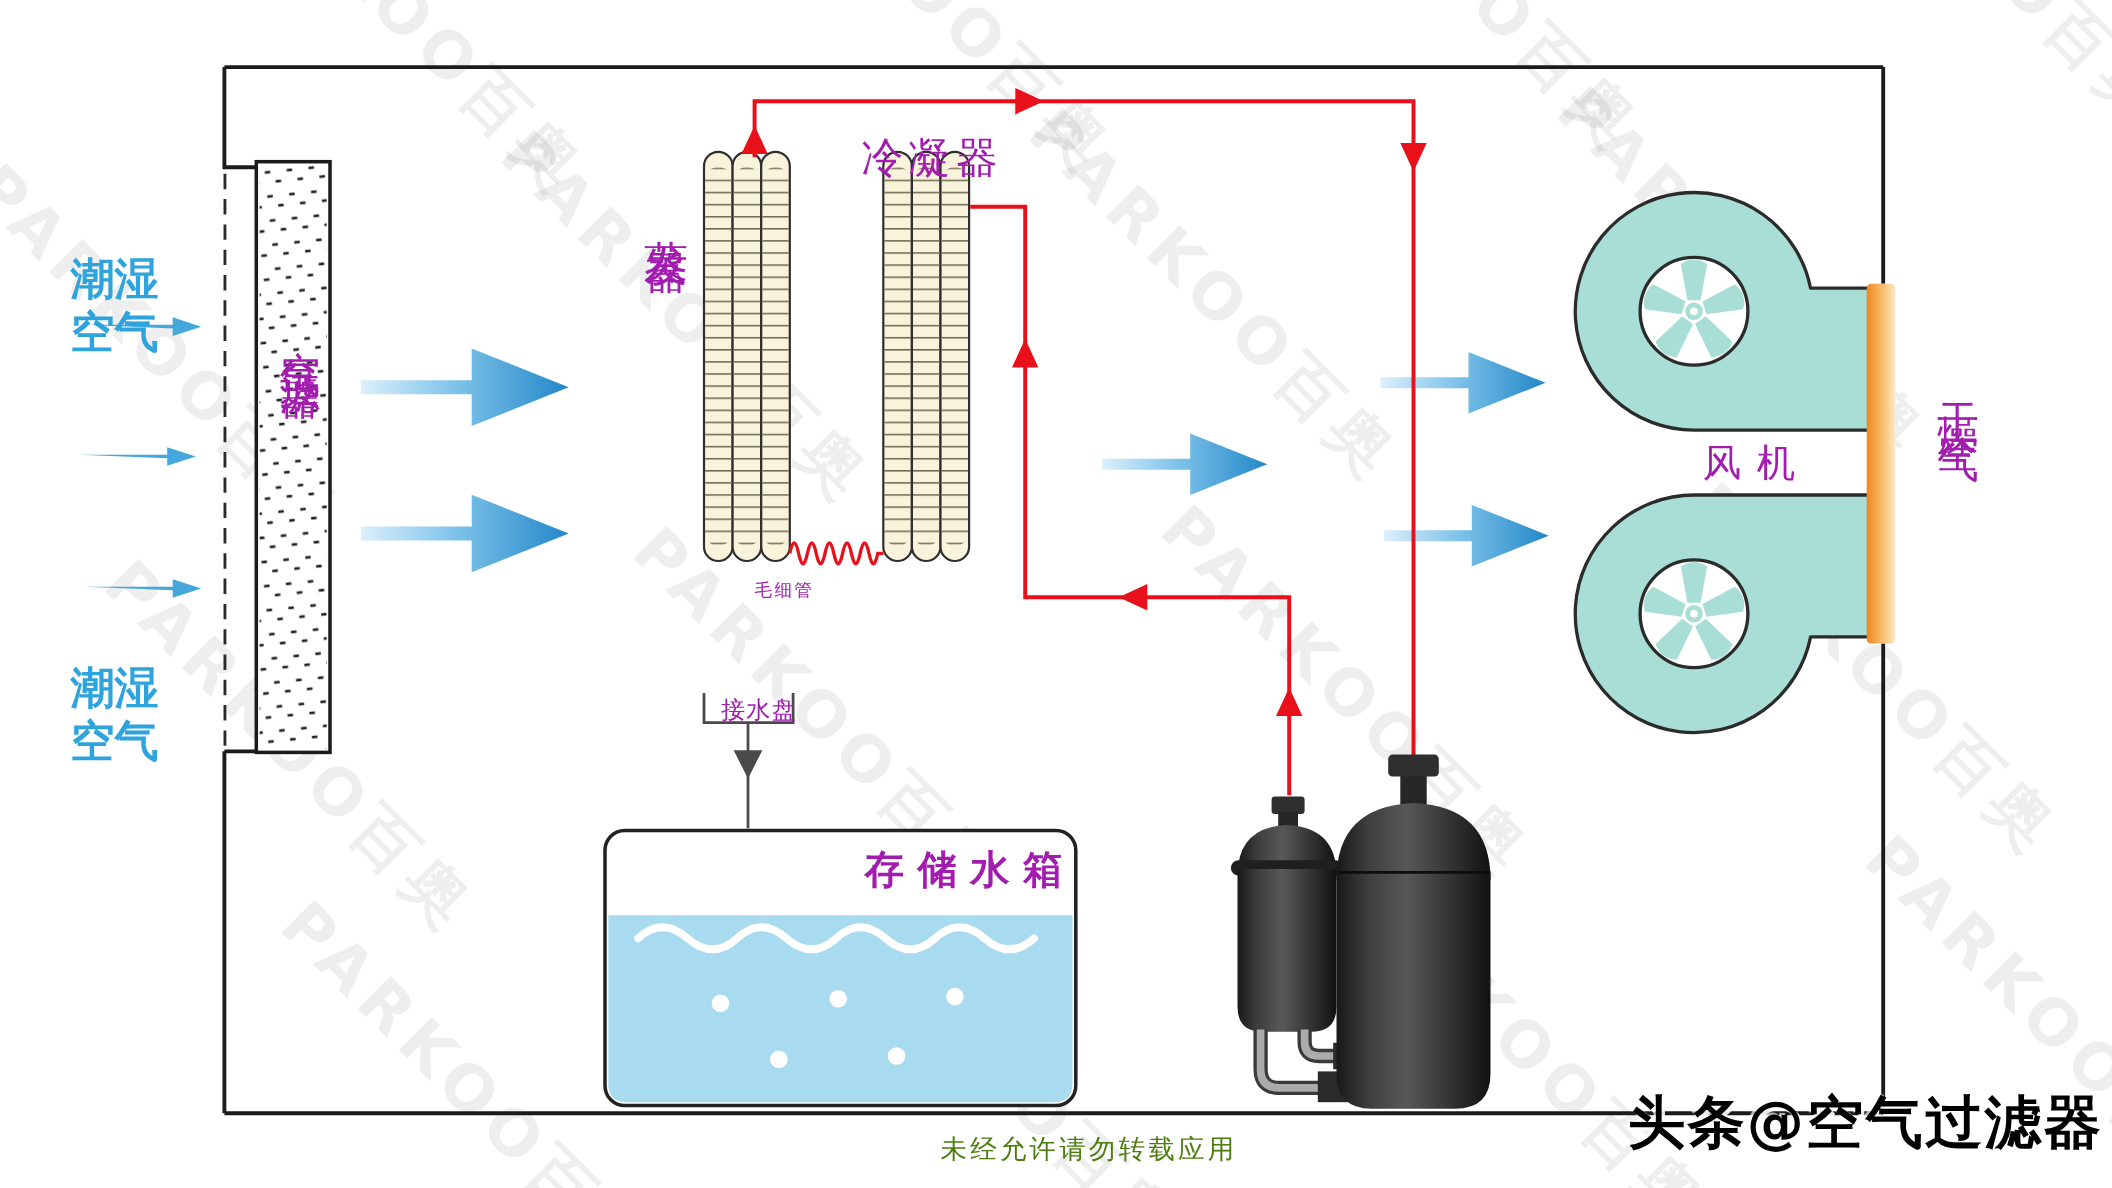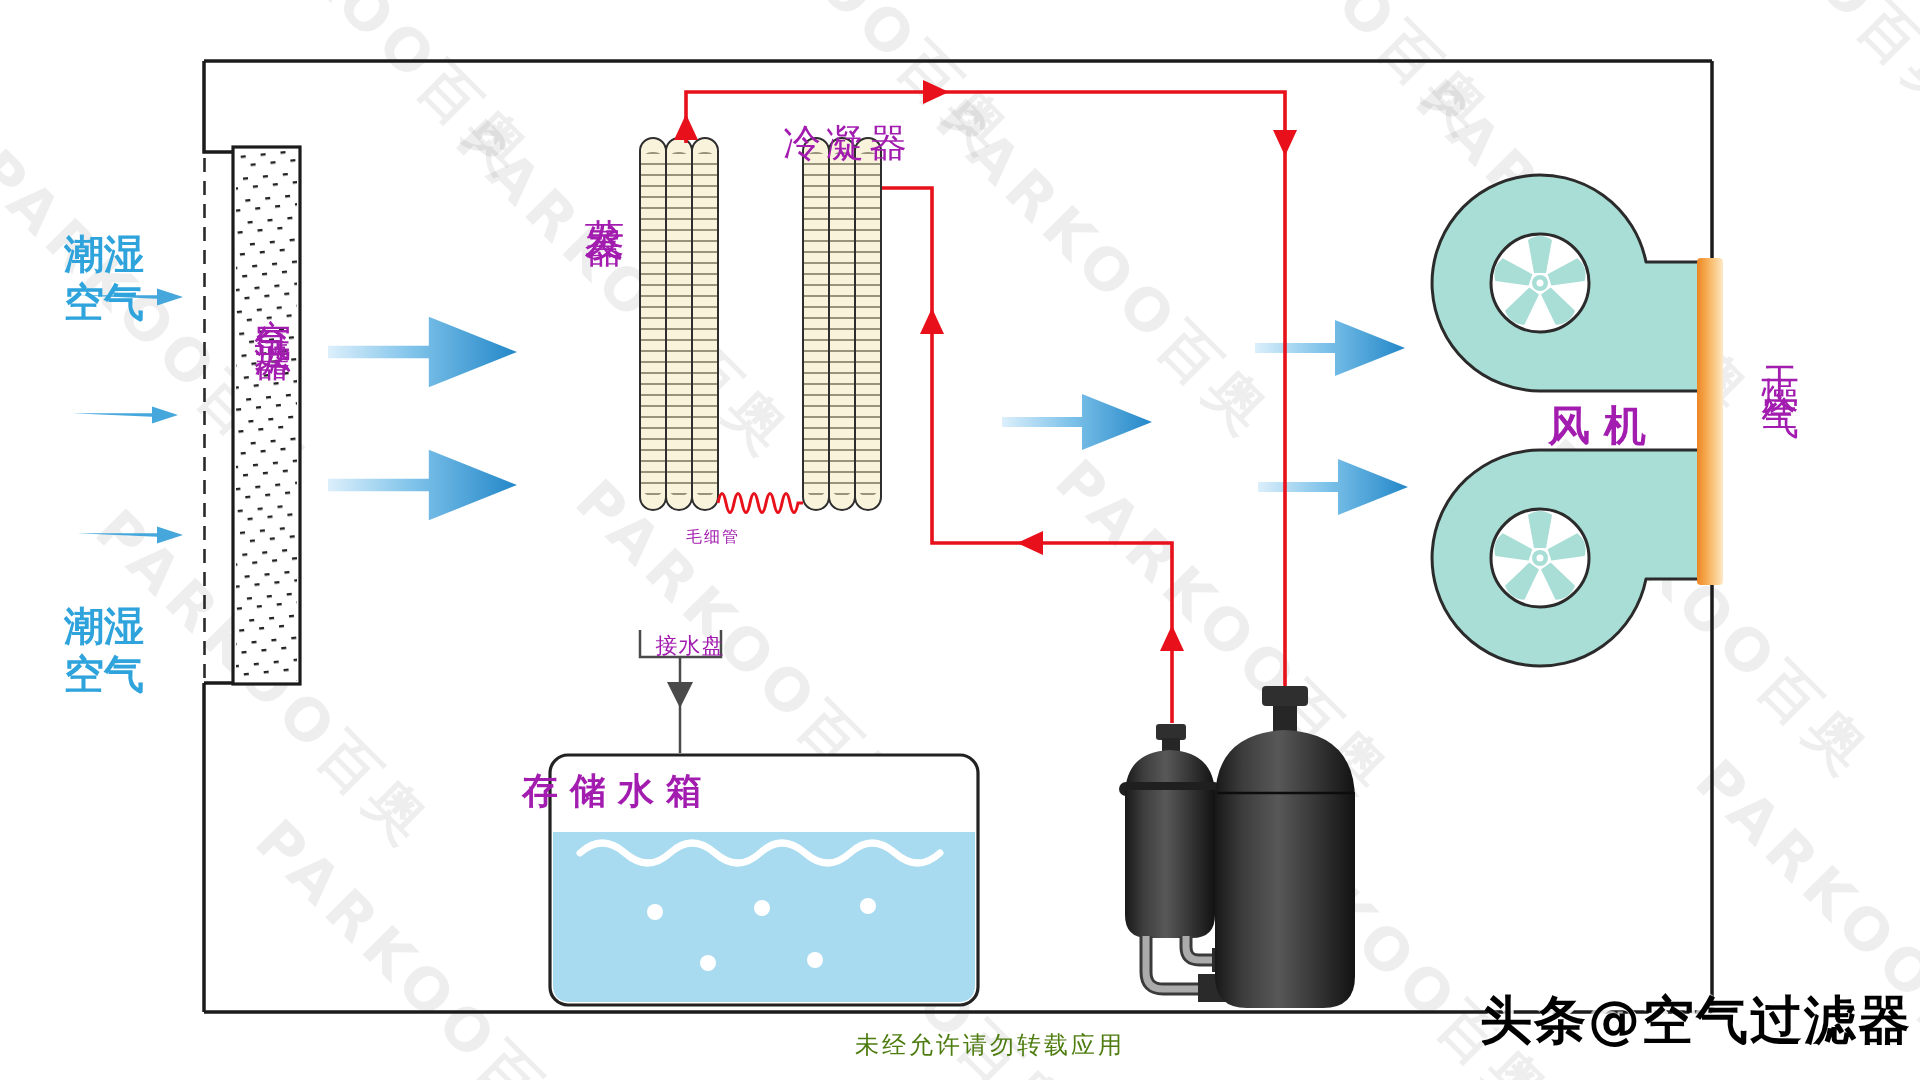--- a/index.html
+++ b/index.html
@@ -12,22 +12,22 @@
       pointer-events:none;z-index:1;}
   .lbl{position:absolute;color:#a21caf;z-index:5;white-space:nowrap;}
   .vert{writing-mode:vertical-lr;text-orientation:upright;}
   .blue{color:#2FA3DC;font-weight:600;margin-top:44px;}
   .humid{font-size:40px;width:92px;line-height:1.2;word-break:break-all;white-space:normal;}
   .filterlbl{left:247px;top:289px;font-size:37px;letter-spacing:7px;}
   .evap{left:578px;top:186px;font-size:40px;letter-spacing:6px;}
   .cond{left:783px;top:118px;font-size:38px;letter-spacing:5px;}
   .capil{left:686px;top:527px;font-size:16px;letter-spacing:2px;}
   .tray{left:640px;top:631px;width:100px;font-size:22px;text-align:center;letter-spacing:1px;}
-  .tank{left:522px;top:767px;width:428px;font-size:36px;font-weight:600;text-align:left;letter-spacing:12px;white-space:normal;}
-  .fanlbl{left:1548px;top:398px;font-size:42px;font-weight:700;letter-spacing:14px;}
+  .tank{left:550px;top:767px;width:428px;font-size:36px;font-weight:600;text-align:right;letter-spacing:12px;white-space:normal;}
+  .fanlbl{left:1548px;top:398px;font-size:35px;font-weight:400;letter-spacing:14px;}
   .dry{left:1754px;top:336px;font-size:38px;letter-spacing:12px;}
   .notice{left:855px;top:1029px;font-size:24px;letter-spacing:3px;color:#4d7c0f;
           font-family:"Liberation Serif","DejaVu Serif",serif;}
   .credit{left:1480px;top:986px;font-size:52px;font-weight:bold;color:#000;letter-spacing:2px;
           text-shadow:3px 3px 0 rgba(255,255,255,.9),-2px -2px 1px rgba(255,255,255,.7);}
 </style>
 </head>
 <body>
 
 <div class="stage">

